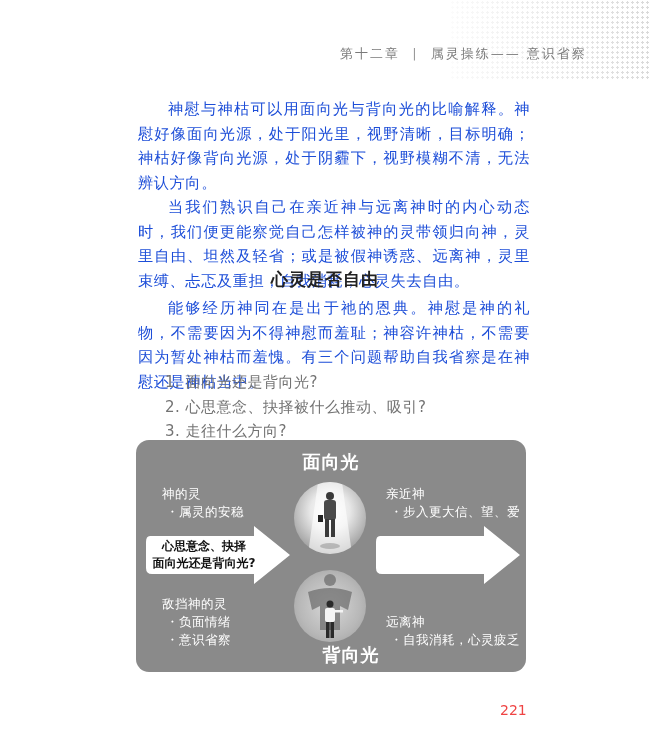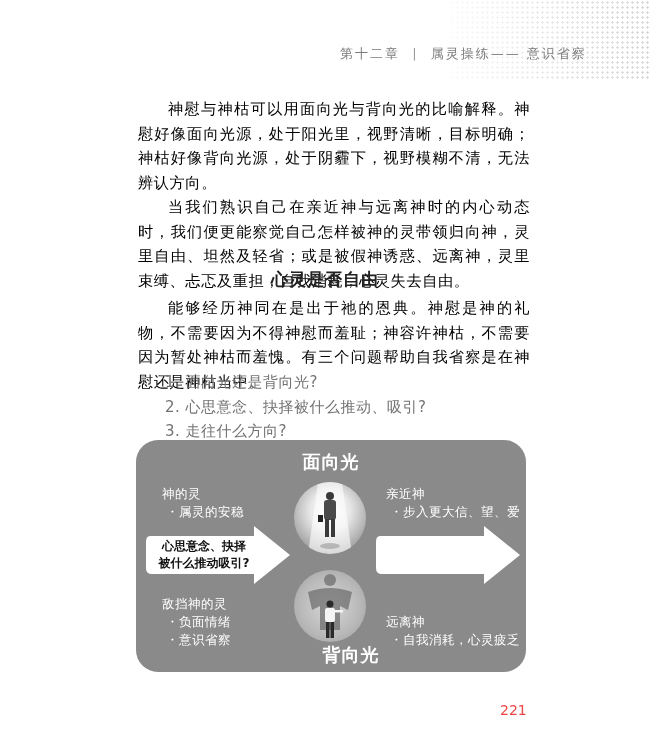--- a/index.html
+++ b/index.html
@@ -13,33 +13,33 @@
     background-size: 5px 5px;
     -webkit-mask-image: linear-gradient(to left, rgba(0,0,0,1), rgba(0,0,0,0.1));
     mask-image: linear-gradient(to left, rgba(0,0,0,1), rgba(0,0,0,0.1));
     opacity: 0.8;
   }
   .running-head {
     position: absolute; top: 45px; left: 340px; font-size: 13px; color: #7a7a7a; letter-spacing: 2px;
     white-space: nowrap;
   }
   .running-head .sep { margin: 0 6px; color: #999; }
-  .body-text { position: absolute; left: 138px; width: 392px; font-size: 15.2px; line-height: 24.5px; letter-spacing: 0.6px; color: #000000; }
+  .body-text { position: absolute; left: 138px; width: 392px; font-size: 15.2px; line-height: 24.5px; letter-spacing: 0.6px; color: #1d4ed8; }
   .para { text-indent: 30px; margin: 0; text-align: justify; }
   .p1 { top: 97px; }
   .heading {
     position: absolute; top: 268px; left: 0; width: 650px; text-align: center;
     font-family: "DejaVu Serif", serif; font-weight: bold; font-size: 17px; color: #222; letter-spacing: 1px;
   }
   .p2 { top: 296px; }
   .list { position: absolute; left: 165px; top: 370px; font-size: 15px; line-height: 24.5px; color: #737373; letter-spacing: 0.5px; }
   .list div { margin: 0; }
   .diagram {
     position: absolute; left: 136px; top: 440px; width: 390px; height: 232px;
-    background: #8a8a8a; border-radius: 22px;
+    background: #8a8a8a; border-radius: 13px;
   }
   .d-title { position: absolute; color: #fff; font-weight: bold; font-size: 18px; letter-spacing: 1px; }
   .d-top { top: 10px; left: 0; width: 390px; text-align: center; }
   .d-bottom { top: 203px; left: 0; width: 430px; text-align: center; }
   .d-label { position: absolute; color: #fff; font-size: 12.5px; line-height: 18px; letter-spacing: 0.5px; }
   .lbl-tl { left: 26px; top: 45px; }
   .lbl-tr { left: 250px; top: 45px; }
   .lbl-bl { left: 26px; top: 155px; }
   .lbl-br { left: 250px; top: 173px; }
   .arrow { position: absolute; }
@@ -100,21 +100,21 @@
       <rect x="24" y="33" width="5" height="7" fill="#222"></rect>
       <ellipse cx="36" cy="64" rx="10" ry="3" fill="#9a9a9a" opacity="0.6"></ellipse>
     </svg>
   </div>
 
   <svg class="arrow" style="left:6px; top:84px;" width="150" height="62" viewBox="0 0 150 62">
     <path d="M8,12 Q4,12 4,18 L4,44 Q4,50 10,50 L112,50 L112,60 L148,31 L112,2 L112,12 Z" fill="#ffffff"></path>
   </svg>
   <div class="arrow" style="left:14px; top:96px; width:108px; height:40px;">
     <div class="txt" style="left:0; top:2px; width:108px;">心思意念、抉择</div>
-    <div class="txt" style="left:0; top:19px; width:108px;">被什么推动吸引?</div>
+    <div class="txt" style="left:0; top:19px; width:108px;">面向光还是背向光?</div>
   </div>
 
   <svg class="arrow" style="left:236px; top:84px;" width="150" height="62" viewBox="0 0 150 62">
     <path d="M8,12 Q4,12 4,18 L4,44 Q4,50 10,50 L112,50 L112,60 L148,31 L112,2 L112,12 Z" fill="#ffffff"></path>
   </svg>
 
   <div class="circle c-bot">
     <svg width="72" height="72" viewBox="0 0 72 72">
       <circle cx="36" cy="10" r="6" fill="#6a6a6a" opacity="0.7"></circle>
       <path d="M14,22 Q36,14 58,22 L54,40 L46,36 L46,60 L26,60 L26,36 L18,40 Z" fill="#6a6a6a" opacity="0.7"></path>

